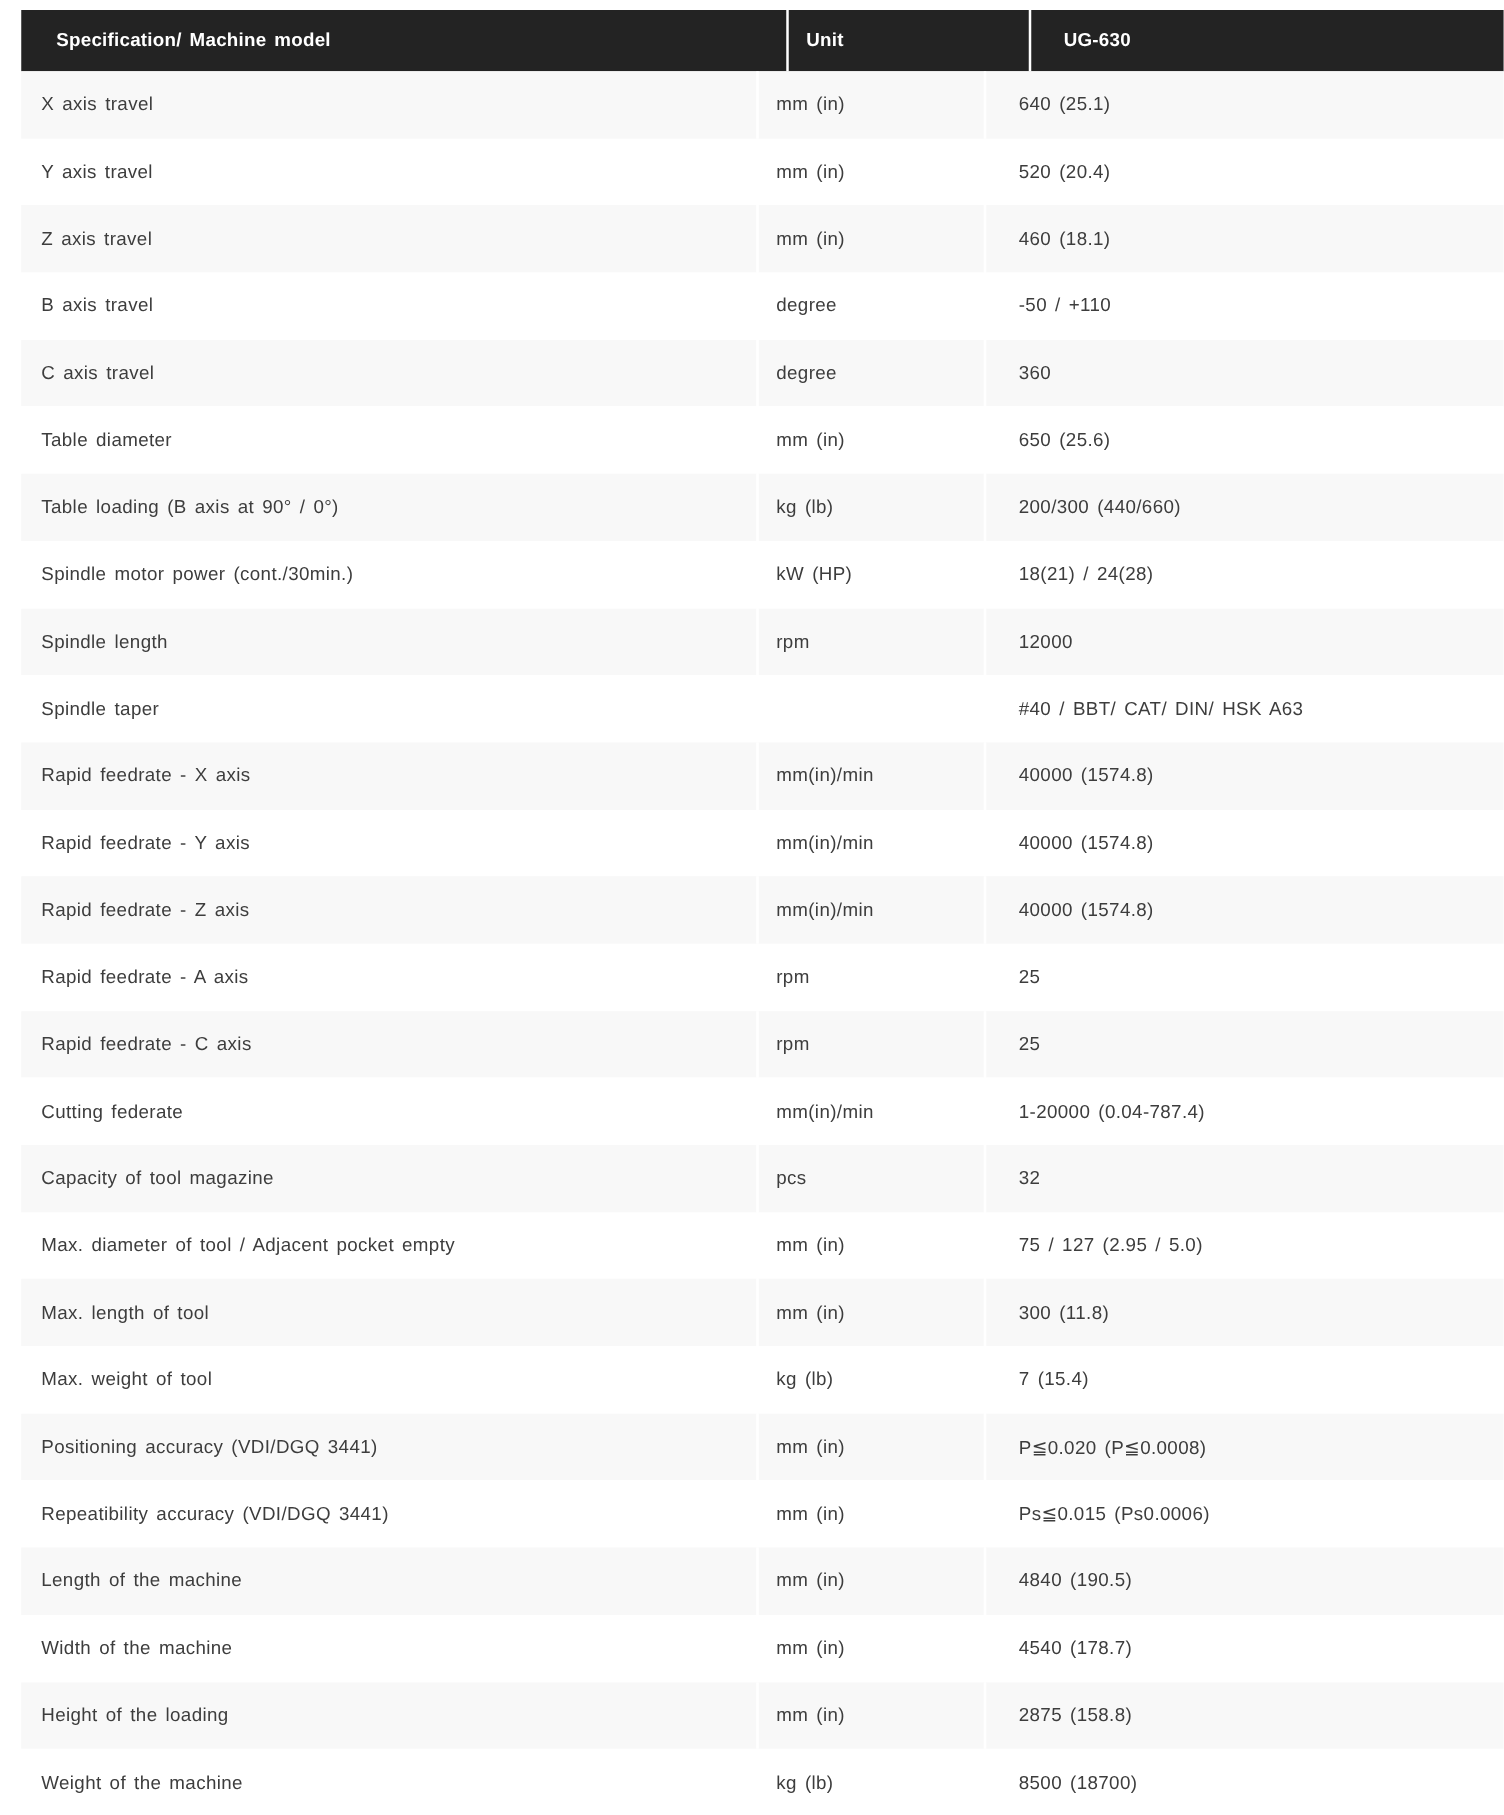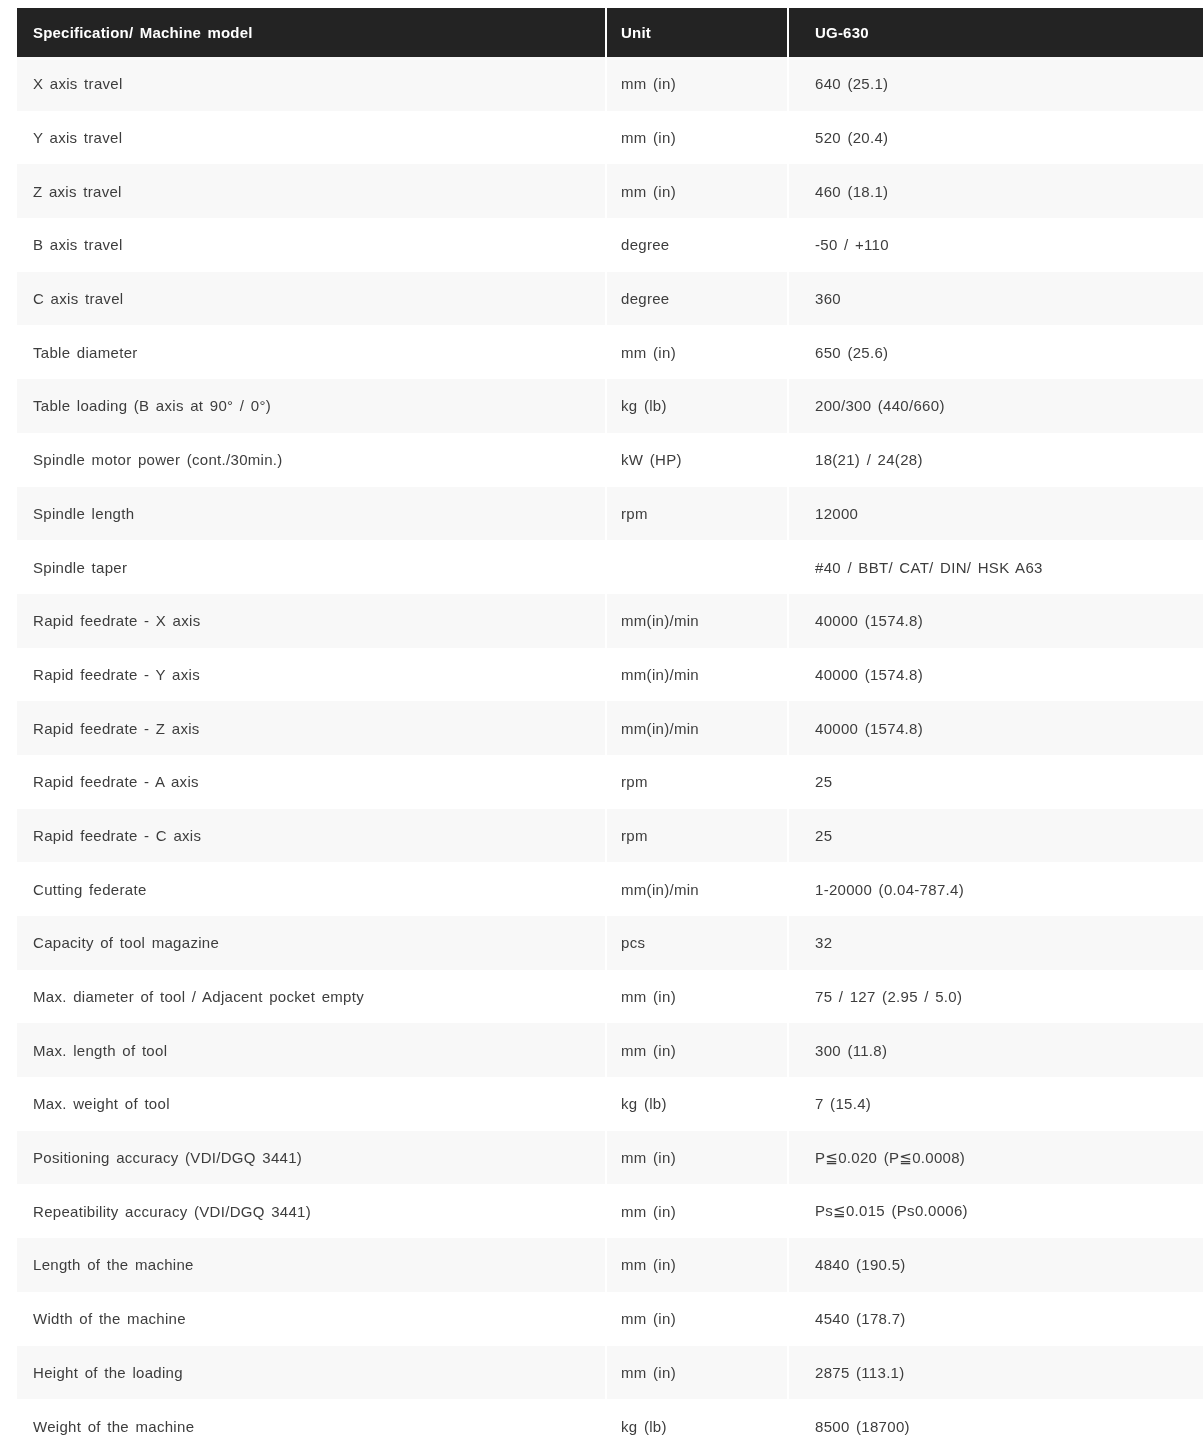--- a/index.html
+++ b/index.html
@@ -40,20 +40,21 @@
     color: #3d3d3d;
     letter-spacing: 0.3px;
     word-spacing: 2px;
     white-space: nowrap;
     overflow: hidden;
   }
   .thead .cell {
     color: #ffffff;
     font-weight: 600;
     letter-spacing: 0.2px;
+    margin-left: 12px;
   }
   .c1 {
     width: 588px;
     padding-left: 16px;
   }
   .c2 {
     width: 182px;
     padding-left: 14px;
     border-left: 2px solid #ffffff;
   }
@@ -213,21 +214,21 @@
 
   <div class="trow">
     <div class="cell c1">Width of the machine</div>
     <div class="cell c2">mm (in)</div>
     <div class="cell c3">4540 (178.7)</div>
   </div>
 
   <div class="trow stripe">
     <div class="cell c1">Height of the loading</div>
     <div class="cell c2">mm (in)</div>
-    <div class="cell c3">2875 (113.1)</div>
+    <div class="cell c3">2875 (158.8)</div>
   </div>
 
   <div class="trow">
     <div class="cell c1">Weight of the machine</div>
     <div class="cell c2">kg (lb)</div>
     <div class="cell c3">8500 (18700)</div>
   </div>
 </div>
 </div>
 

